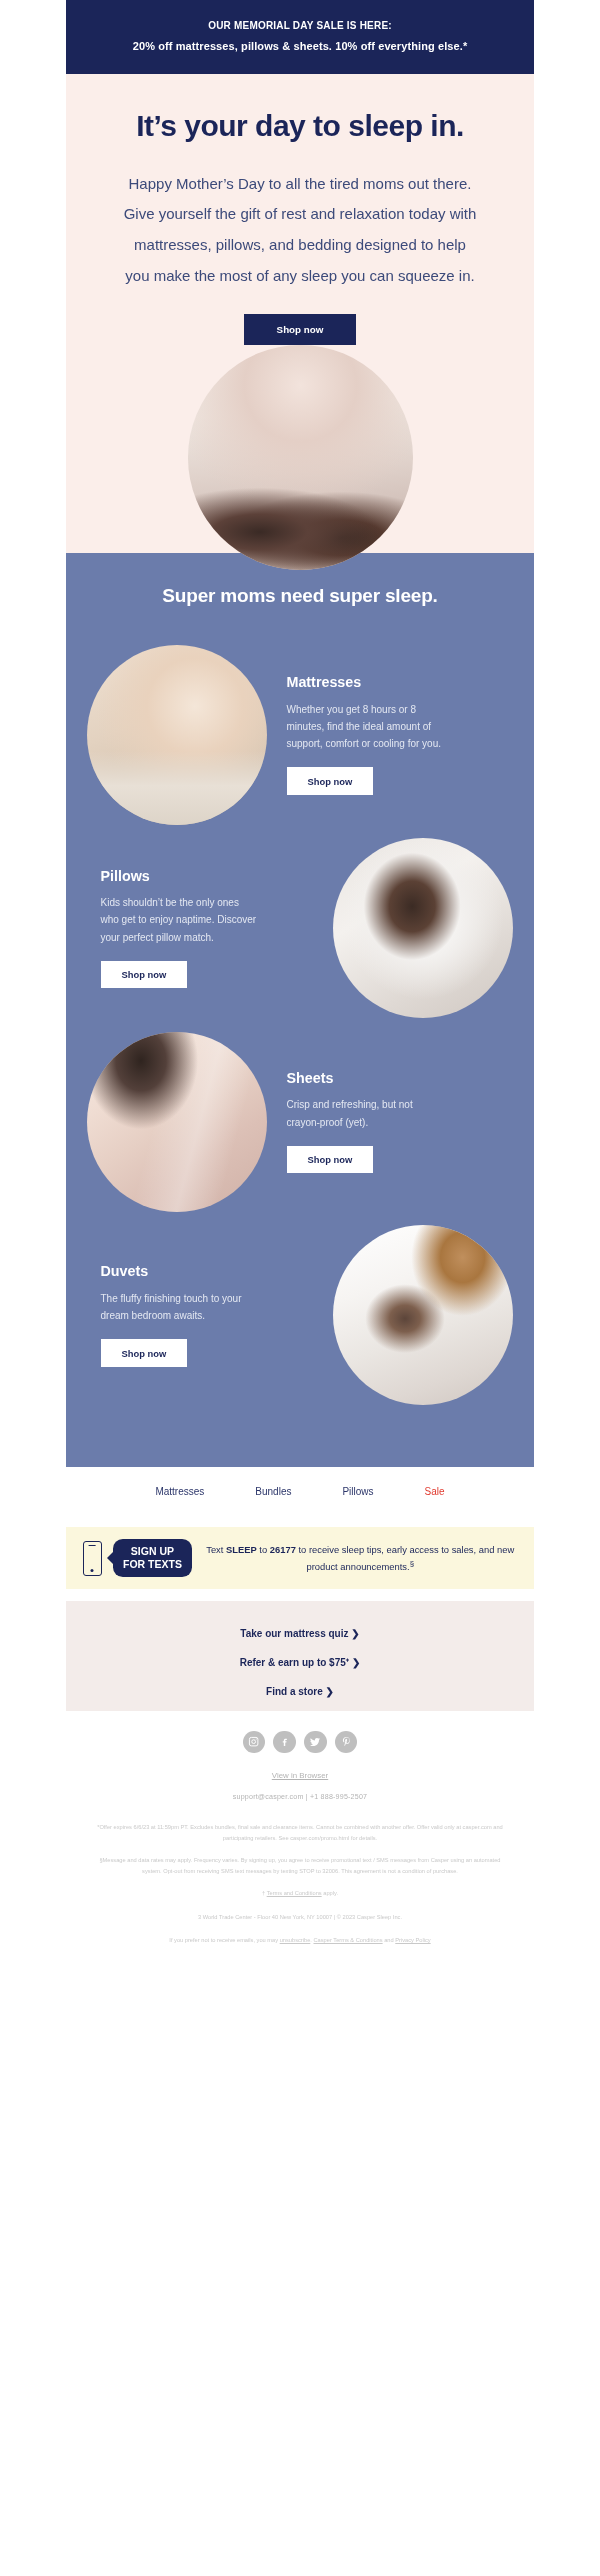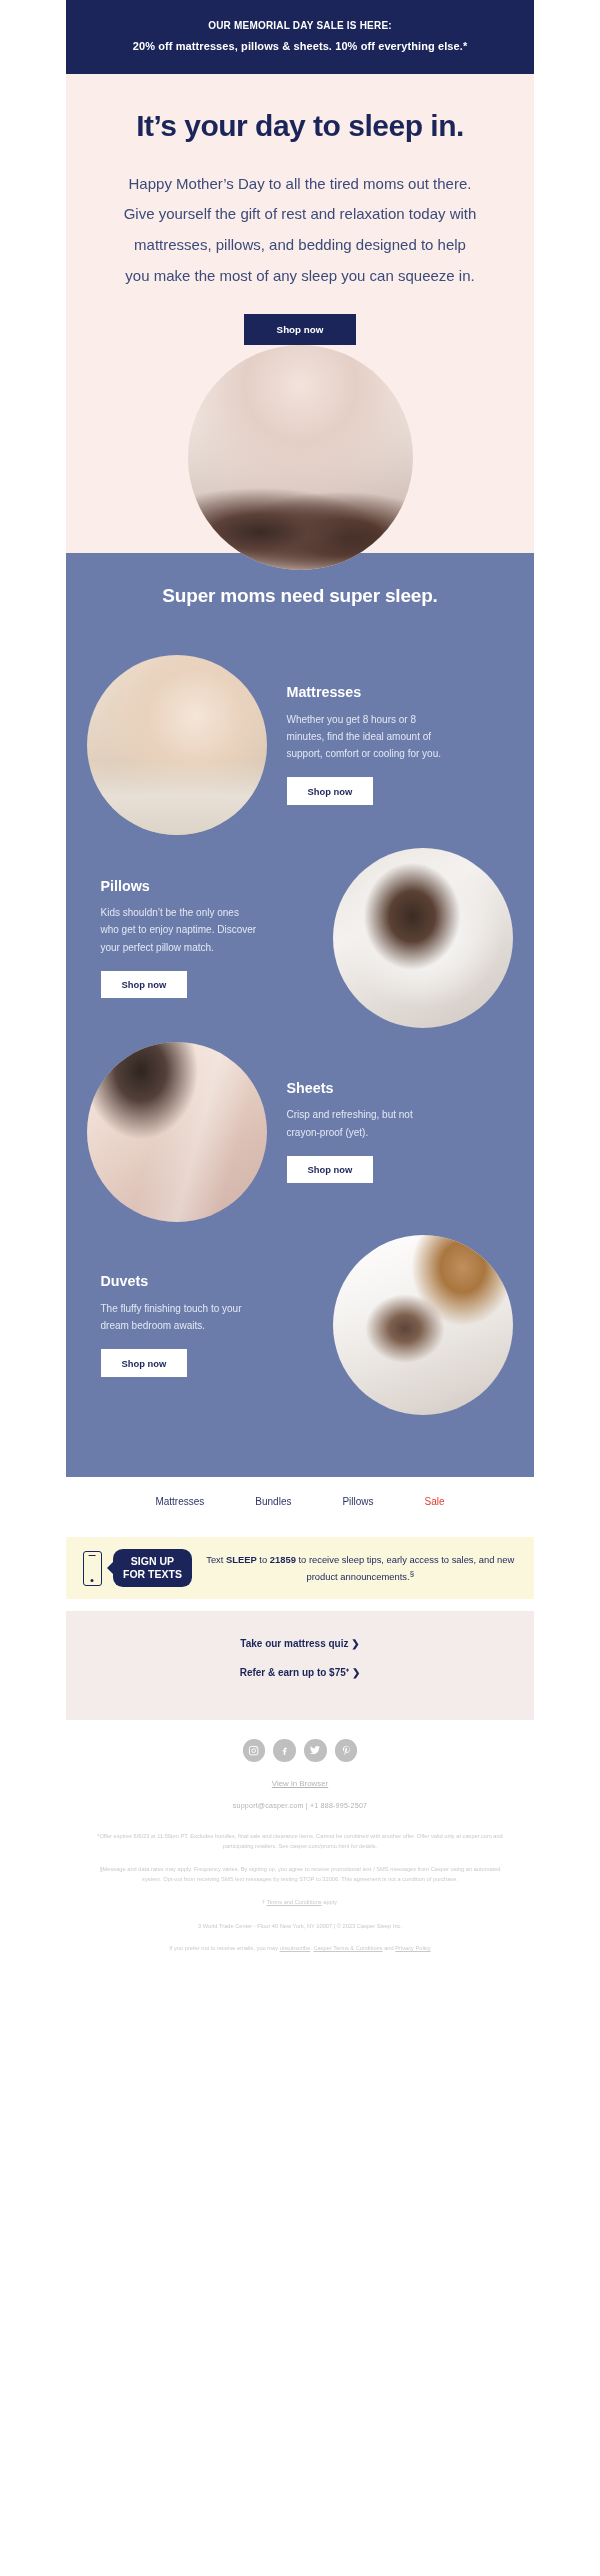--- a/index.html
+++ b/index.html
@@ -173,21 +173,21 @@
     background: #6b7cab;
     margin: 0 66px;
     padding: 31.5px 0 48px;
   }
   .products h2 {
     text-align: center;
     color: #ffffff;
     font-size: 19px;
     font-weight: 700;
     letter-spacing: -0.2px;
-    margin-bottom: 48px;
+    margin-bottom: 38px;
   }
   .prod-row {
     display: flex;
     align-items: center;
     padding: 0 21px;
     margin-bottom: 13.5px;
     gap: 6px;
   }
   .prod-row.reverse { flex-direction: row-reverse; }
   .prod-img {
@@ -289,21 +289,21 @@
     font-size: 9.4px;
     line-height: 1.65;
     color: #1b2559;
   }
   .sms-text b { font-weight: 700; }
 
   
   .cta-block {
     background: #f3ecea;
     margin: 0 66px;
-    padding: 18px 0 32px;
+    padding: 18px 0 6px;
     text-align: center;
   }
   .cta-link {
     display: block;
     font-size: 10px;
     font-weight: 700;
     color: #1b2559;
     text-decoration: none;
     padding: 8.3px 0;
   }
@@ -427,27 +427,28 @@
   <div class="sms">
     <div class="phone-icon">
       <span class="speaker"></span>
       <span class="home"></span>
     </div>
     <div class="sms-bubble">
       <div>SIGN UP</div>
       <div>FOR TEXTS</div>
     </div>
     <div class="sms-text">
-      <span>Text </span><b>SLEEP</b><span> to </span><b>21859</b><span> to receive sleep tips, early access to sales, and new product announcements.</span><sup>§</sup>
+      <span>Text </span><b>SLEEP</b><span> to </span><b>26177</b><span> to receive sleep tips, early access to sales, and new product announcements.</span><sup>§</sup>
     </div>
   </div>
 
   <div class="cta-block">
     <a class="cta-link" href="#">Take our mattress quiz ❯</a>
     <a class="cta-link" href="#">Refer &amp; earn up to $75⁺ ❯</a>
+    <a class="cta-link" href="#">Find a store ❯</a>
   </div>
 
   <div class="social-block">
     <div class="social-row">
       <a class="social-icon" href="#">
         <svg width="11.3" height="11.3" viewBox="0 0 24 24" fill="none" stroke="#fff" stroke-width="2">
           <rect x="3" y="3" width="18" height="18" rx="4"></rect>
           <circle cx="12" cy="12" r="4"></circle>
           <circle cx="17.5" cy="6.5" r="1.2" fill="#fff" stroke="none"></circle>
         </svg>

